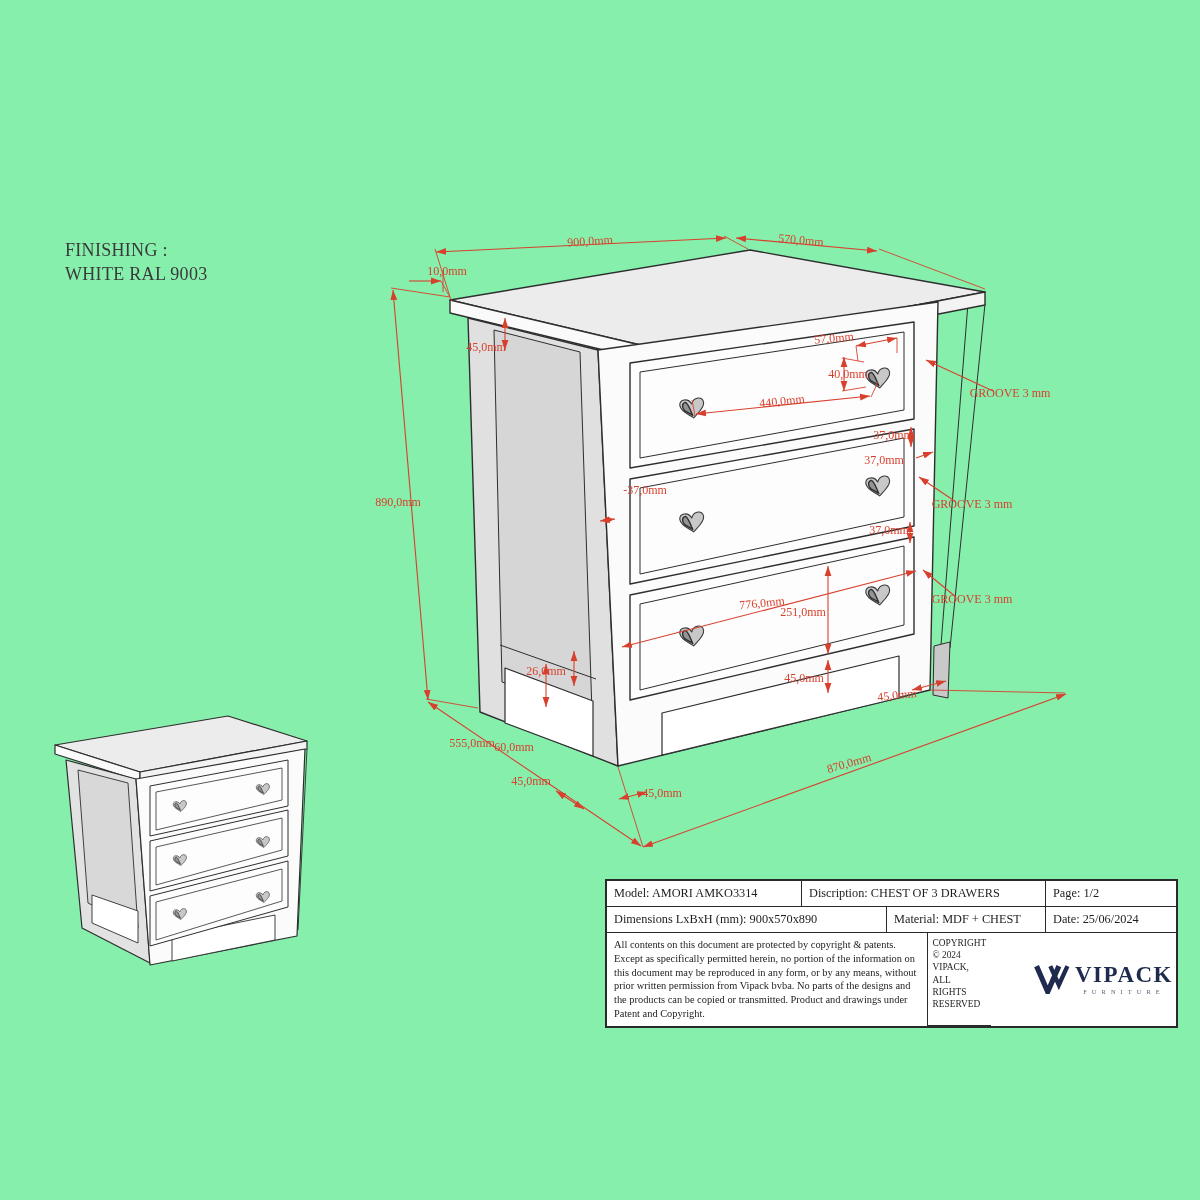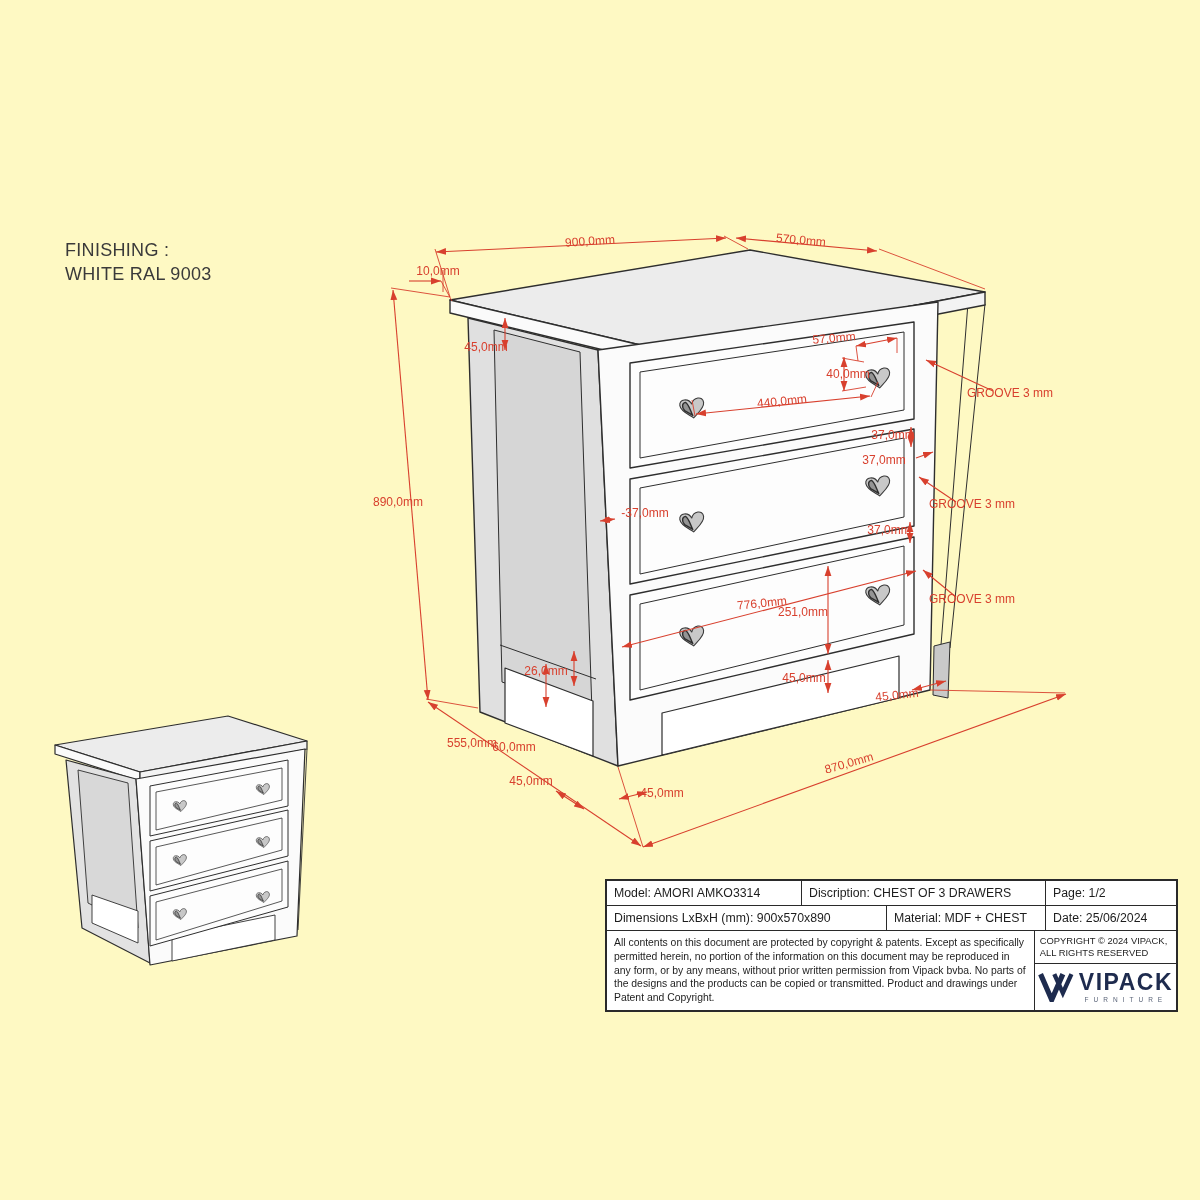--- a/index.html
+++ b/index.html
@@ -1,36 +1,36 @@
 <!DOCTYPE html>
 <html><head>
 <meta charset="utf-8">
 <style>
   html,body{margin:0;padding:0;background:#fff;}
   body{width:1200px;height:1200px;position:relative;overflow:hidden;
        font-family:"Liberation Sans",sans-serif;}
-  .sheet{position:absolute;inset:0;background:#fef9c3;}
+  .sheet{position:absolute;inset:0;background:#86efac;font-family:Liberation Serif, serif;}
   .finishing{position:absolute;left:65px;top:238px;color:#3a3a3a;
              font-size:18px;font-weight:400;letter-spacing:.3px;line-height:1.35;}
   svg.drawing{position:absolute;left:0;top:0;}
   .annotation-layer{position:absolute;left:0;top:0;width:1200px;height:1200px;pointer-events:none;}
   .dim-label{position:absolute;color:#d8402e;font-size:12px;white-space:nowrap;
              transform:translate(-50%,-50%) rotate(var(--rot,0deg));line-height:1;}
   
   .title-block{position:absolute;left:605px;top:879px;width:569px;border:2px solid #2a2a2a;
                background:#fff;color:#1d1d1d;}
   .tb-row{display:flex;border-bottom:1px solid #2a2a2a;}
   .tb-row:last-child{border-bottom:none;}
   .tb-cell{padding:5px 7px;font-size:12.3px;border-right:1px solid #2a2a2a;
            white-space:nowrap;overflow:hidden;}
   .tb-cell:last-child{border-right:none;}
   .w-model{width:180px}.w-desc{width:229px}.w-page{flex:1}
   .w-dims{width:265px}.w-mat{width:144px}.w-date{flex:1}
   .w-legal{width:422px;white-space:normal;font-size:10.4px;line-height:1.33;padding:5px 7px;}
-  .tb-right{flex:1;display:flex;flex-direction:column;padding:0;}
+  .tb-right{flex:1;display:flex;flex-direction:row;padding:0;gap:40px;}
   .tb-copy{font-size:9.4px;line-height:1.3;padding:4px 5px;border-bottom:1px solid #2a2a2a;
            white-space:normal;}
   .tb-logo{flex:1;display:flex;align-items:center;justify-content:center;gap:5px;padding:2px 3px;}
   .logo-text-wrap{display:flex;flex-direction:column;align-items:center;}
   .logo-text{font-size:23px;font-weight:700;color:#1e2b4e;letter-spacing:1.5px;line-height:1;}
   .logo-sub{font-size:6.5px;color:#5a6478;letter-spacing:5px;margin-top:2px;}
 </style>
 </head>
 <body>
 
@@ -166,31 +166,31 @@
         <path d="M156,902 L282,869 L282,901 L156,940 Z" stroke-width="0.8"></path>
         <use href="#heartG" transform="translate(180,913) rotate(-8) scale(0.55)"></use>
         <use href="#heartG" transform="translate(263,896) rotate(-8) scale(0.55)"></use>
       </g>
     </g>
   </svg>
 
   <div class="annotation-layer">
       <div class="dim-label" style="left: 590px; top: 241px; --rot: -4deg;">900,0mm</div>
       <div class="dim-label" style="left: 801px; top: 240px; --rot: 5deg;">570,0mm</div>
-      <div class="dim-label" style="left: 438px; top: 271px; --rot: 0deg;">10,0mm</div>
+      <div class="dim-label" style="left: 447px; top: 271px; --rot: 0deg;">10,0mm</div>
       <div class="dim-label" style="left: 486px; top: 347px; --rot: 0deg;">45,0mm</div>
       <div class="dim-label" style="left: 398px; top: 502px; --rot: 0deg;">890,0mm</div>
       <div class="dim-label" style="left: 834px; top: 338px; --rot: -5deg;">57,0mm</div>
       <div class="dim-label" style="left: 848px; top: 374px; --rot: 0deg;">40,0mm</div>
       <div class="dim-label" style="left: 782px; top: 401px; --rot: -6deg;">440,0mm</div>
       <div class="dim-label" style="left: 1010px; top: 393px; --rot: 0deg;">GROOVE 3 mm</div>
       <div class="dim-label" style="left: 893px; top: 435px; --rot: 0deg;">37,0mm</div>
       <div class="dim-label" style="left: 884px; top: 460px; --rot: 0deg;">37,0mm</div>
       <div class="dim-label" style="left: 972px; top: 504px; --rot: 0deg;">GROOVE 3 mm</div>
-      <div class="dim-label" style="left: 645px; top: 513px; --rot: 0deg;">-37,0mm</div>
+      <div class="dim-label" style="left: 645px; top: 490px; --rot: 0deg;">-37,0mm</div>
       <div class="dim-label" style="left: 889px; top: 530px; --rot: 0deg;">37,0mm</div>
       <div class="dim-label" style="left: 762px; top: 603px; --rot: -6deg;">776,0mm</div>
       <div class="dim-label" style="left: 803px; top: 612px; --rot: 0deg;">251,0mm</div>
       <div class="dim-label" style="left: 972px; top: 599px; --rot: 0deg;">GROOVE 3 mm</div>
       <div class="dim-label" style="left: 546px; top: 671px; --rot: 0deg;">26,0mm</div>
       <div class="dim-label" style="left: 514px; top: 699px; margin-top: 48px; --rot: 0deg;">60,0mm</div>
       <div class="dim-label" style="left: 804px; top: 678px; --rot: 0deg;">45,0mm</div>
       <div class="dim-label" style="left: 897px; top: 695px; --rot: -6deg;">45,0mm</div>
       <div class="dim-label" style="left: 466px; top: 743px; margin-left: 6px; --rot: 0deg;">555,0mm</div>
       <div class="dim-label" style="left: 531px; top: 781px; --rot: 0deg;">45,0mm</div>

